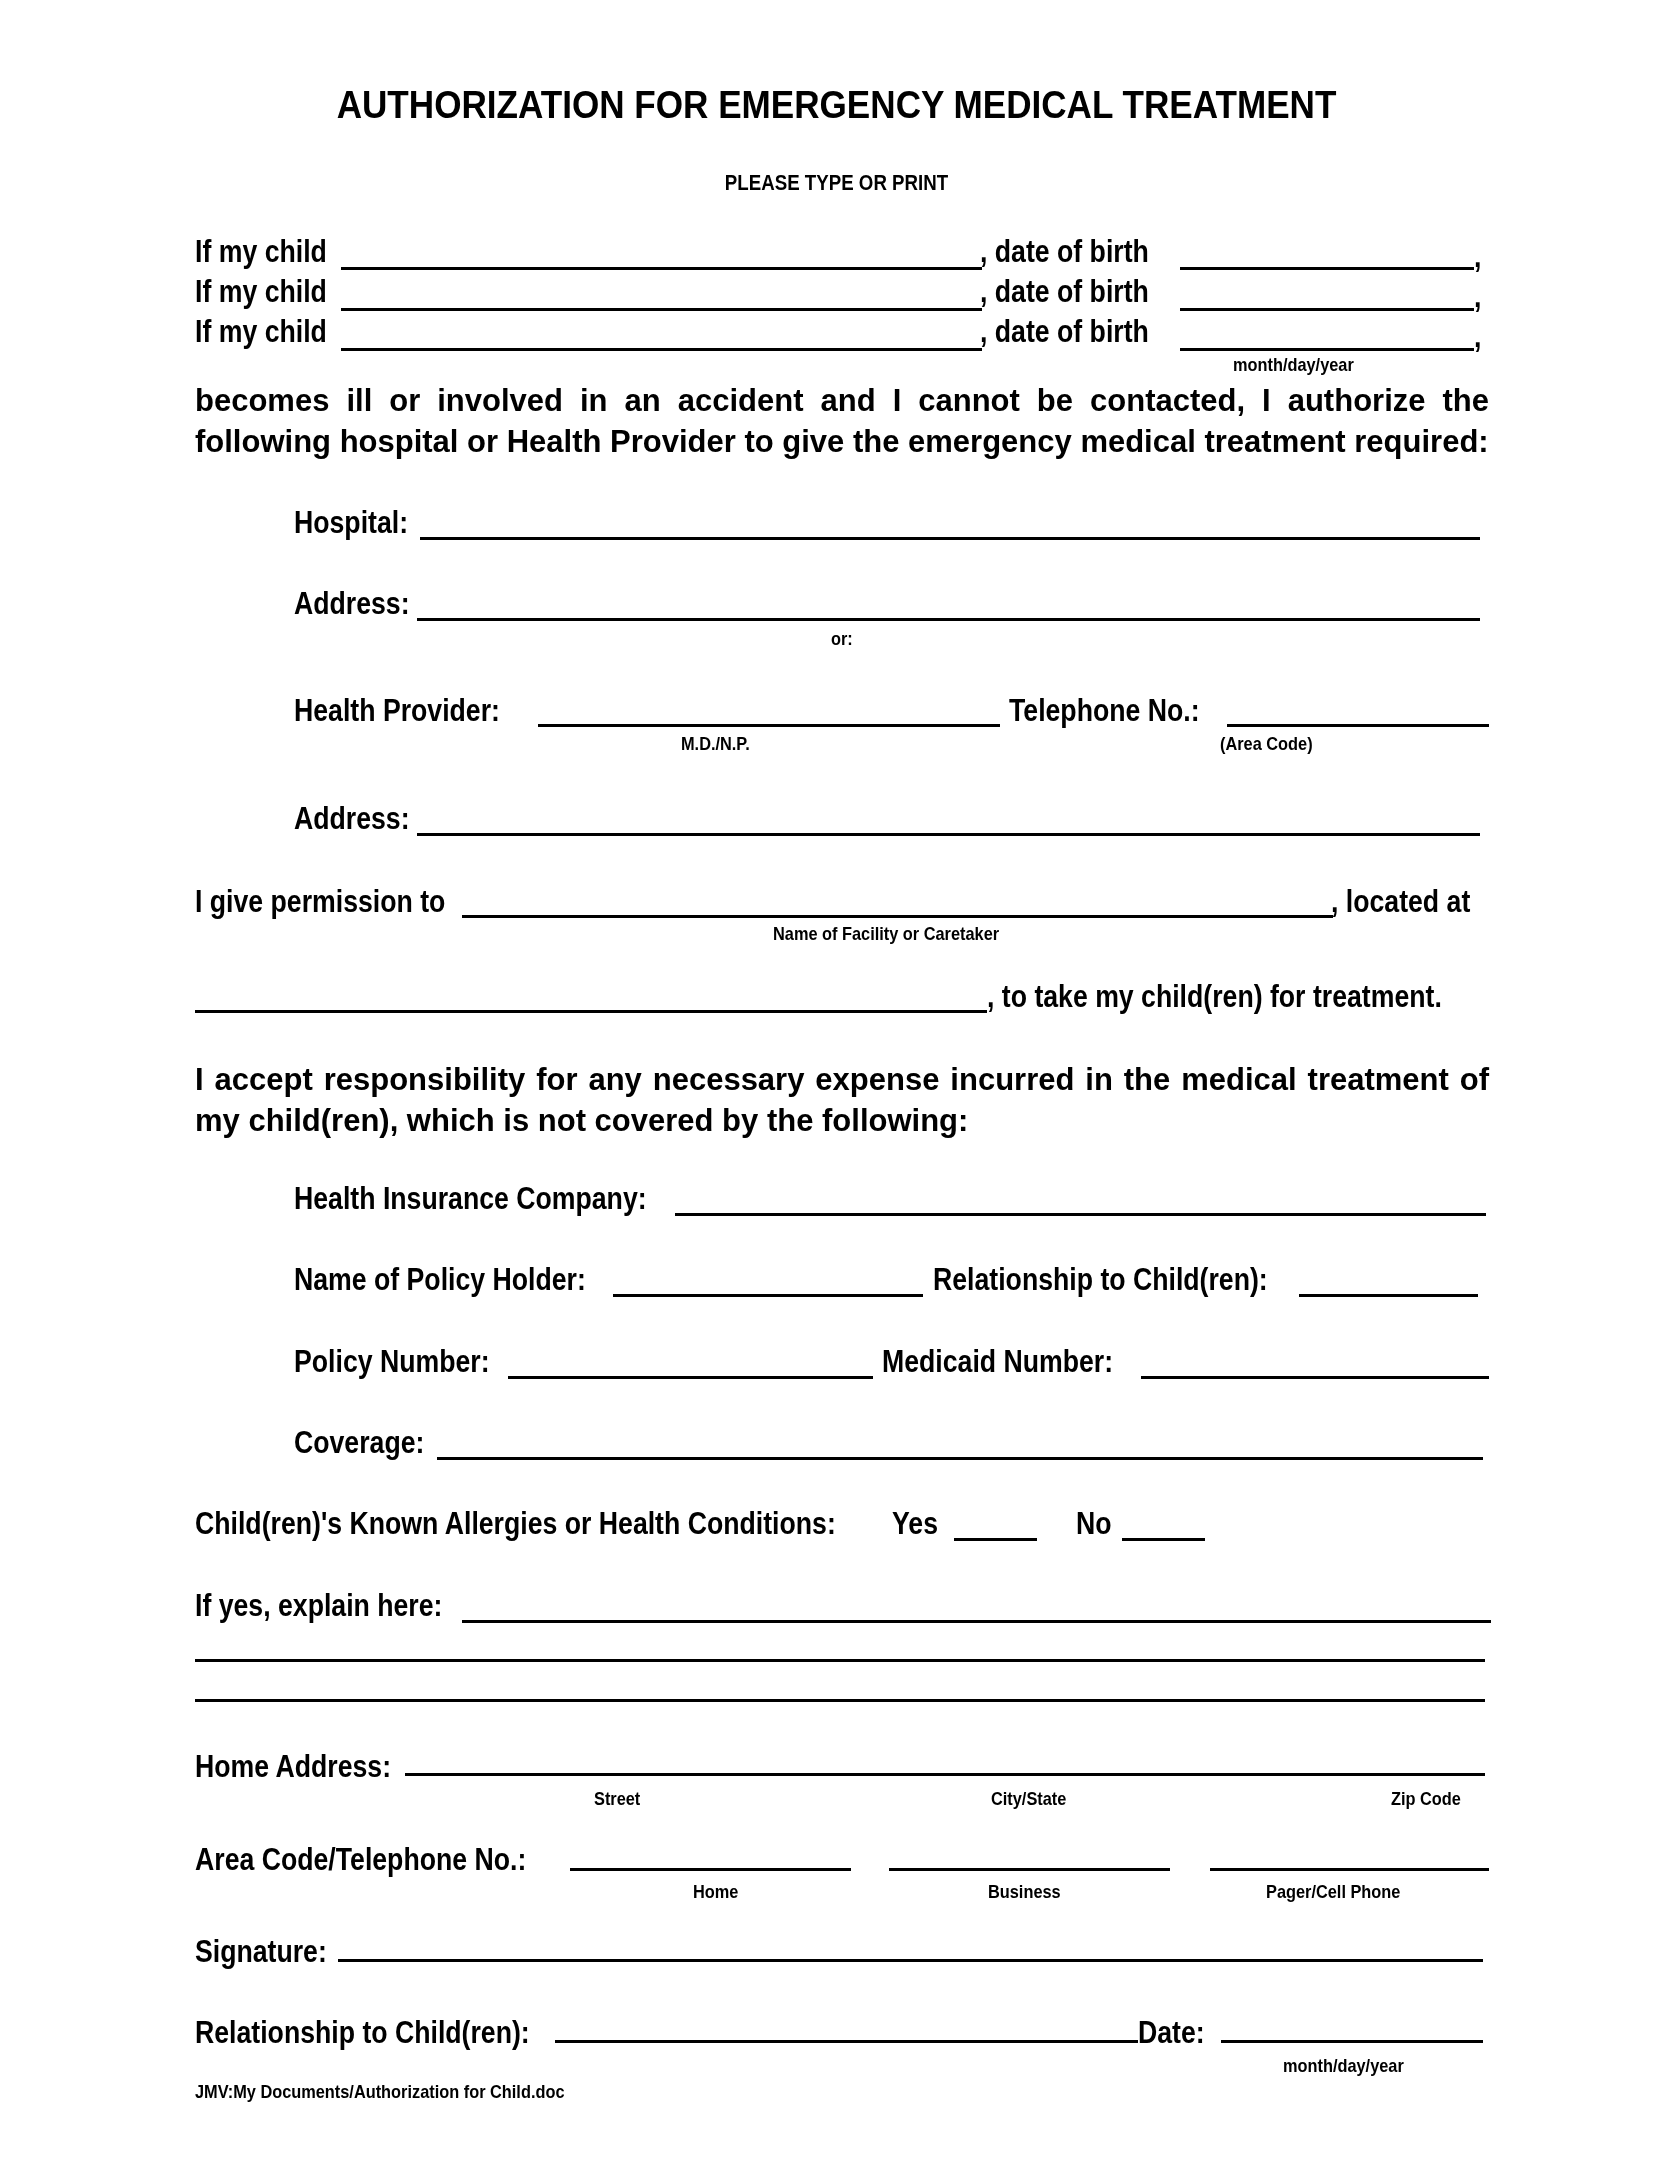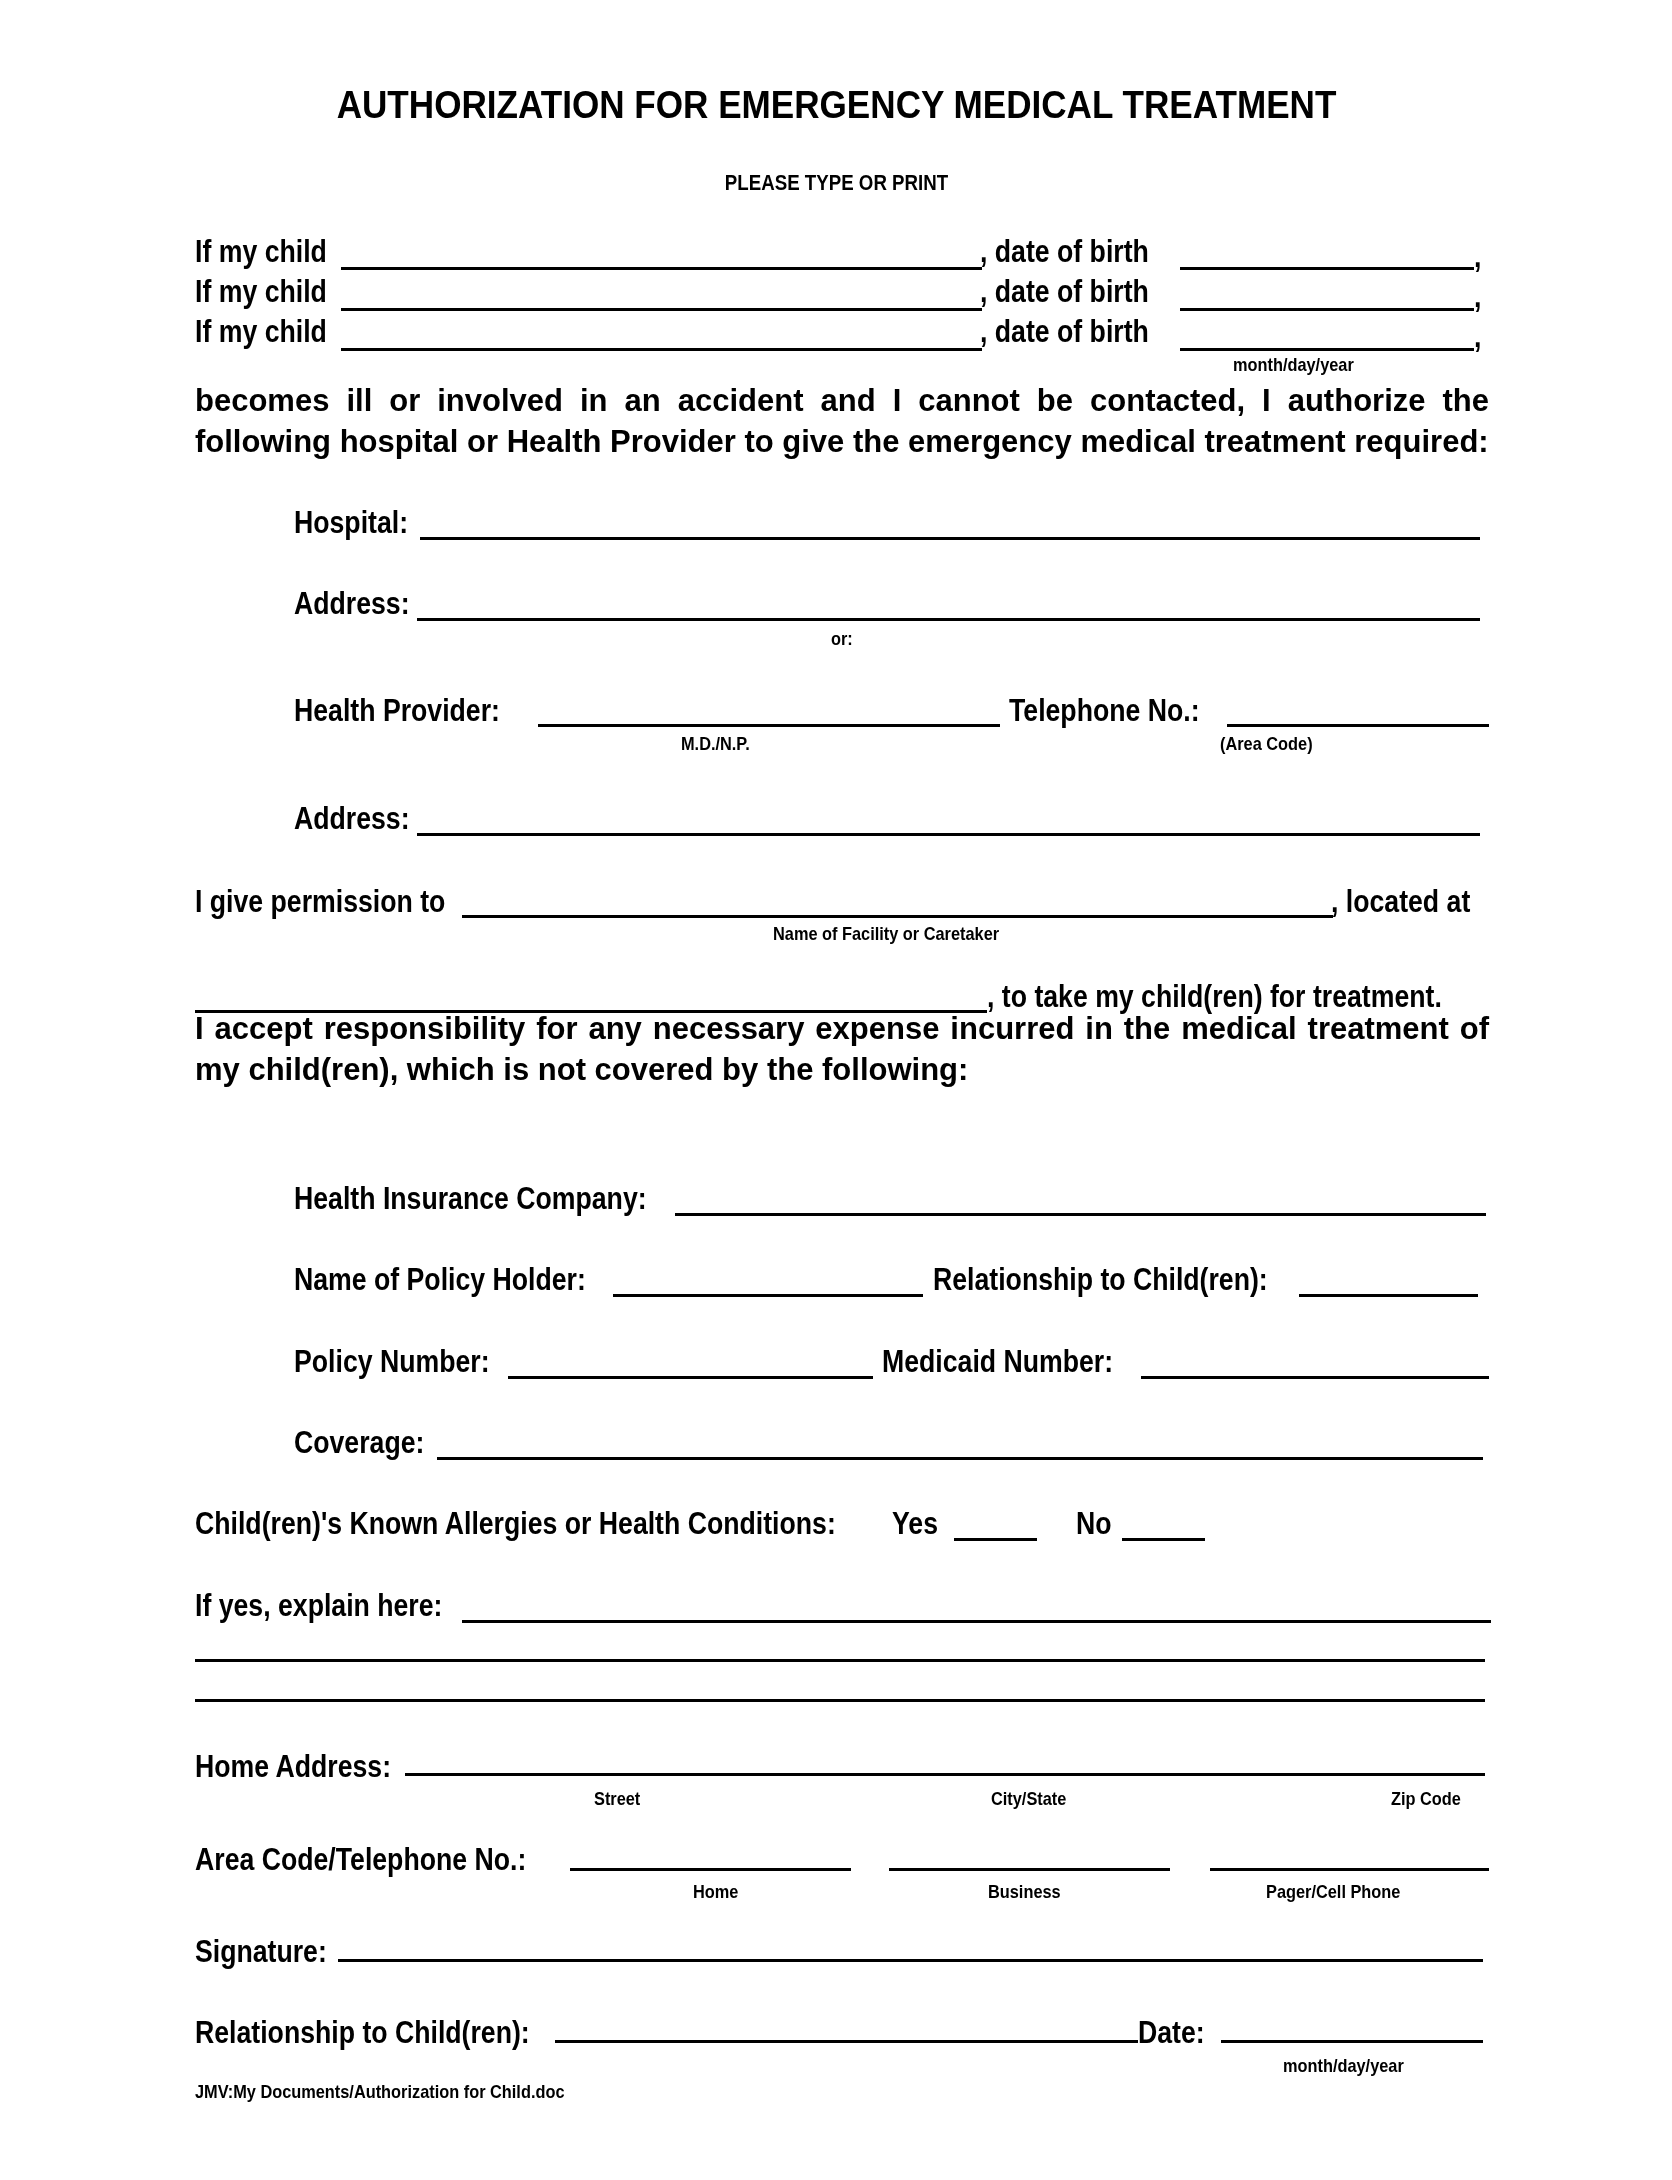--- a/index.html
+++ b/index.html
@@ -76,21 +76,21 @@
 <div class="t lbl" style="left:195px;top:885px">I give permission to</div>
 <input class="field" style="left: 462px; top: 887px; width: 869px;">
 <div class="line" style="left:462px;top:915px;width:871px"></div>
 <div class="t lbl" style="left:1331px;top:885px">, located at</div>
 <div class="t small" style="left:773px;top:924px">Name of Facility or Caretaker</div>
 
 <input class="field" style="left: 195px; top: 981px; width: 790px;">
 <div class="line" style="left:195px;top:1010px;width:792px"></div>
 <div class="t lbl" style="left:987px;top:980px">, to take my child(ren) for treatment.</div>
 
-<div class="para" style="top:1008px">I accept responsibility for any necessary expense incurred in the medical treatment of my child(ren), which is not covered by the following:</div>
+<div class="para" style="top:1059px">I accept responsibility for any necessary expense incurred in the medical treatment of my child(ren), which is not covered by the following:</div>
 
 <div class="t lbl" style="left:294px;top:1182px">Health Insurance Company:</div>
 <input class="field" style="left: 675px; top: 1184px; width: 811px;">
 <div class="line" style="left:675px;top:1213px;width:811px"></div>
 
 <div class="t lbl" style="left:294px;top:1263px">Name of Policy Holder:</div>
 <input class="field" style="left: 613px; top: 1265px; width: 310px;">
 <div class="line" style="left:613px;top:1294px;width:310px"></div>
 <div class="t lbl" style="left:933px;top:1263px">Relationship to Child(ren):</div>
 <input class="field" style="left: 1299px; top: 1265px; width: 179px;">

